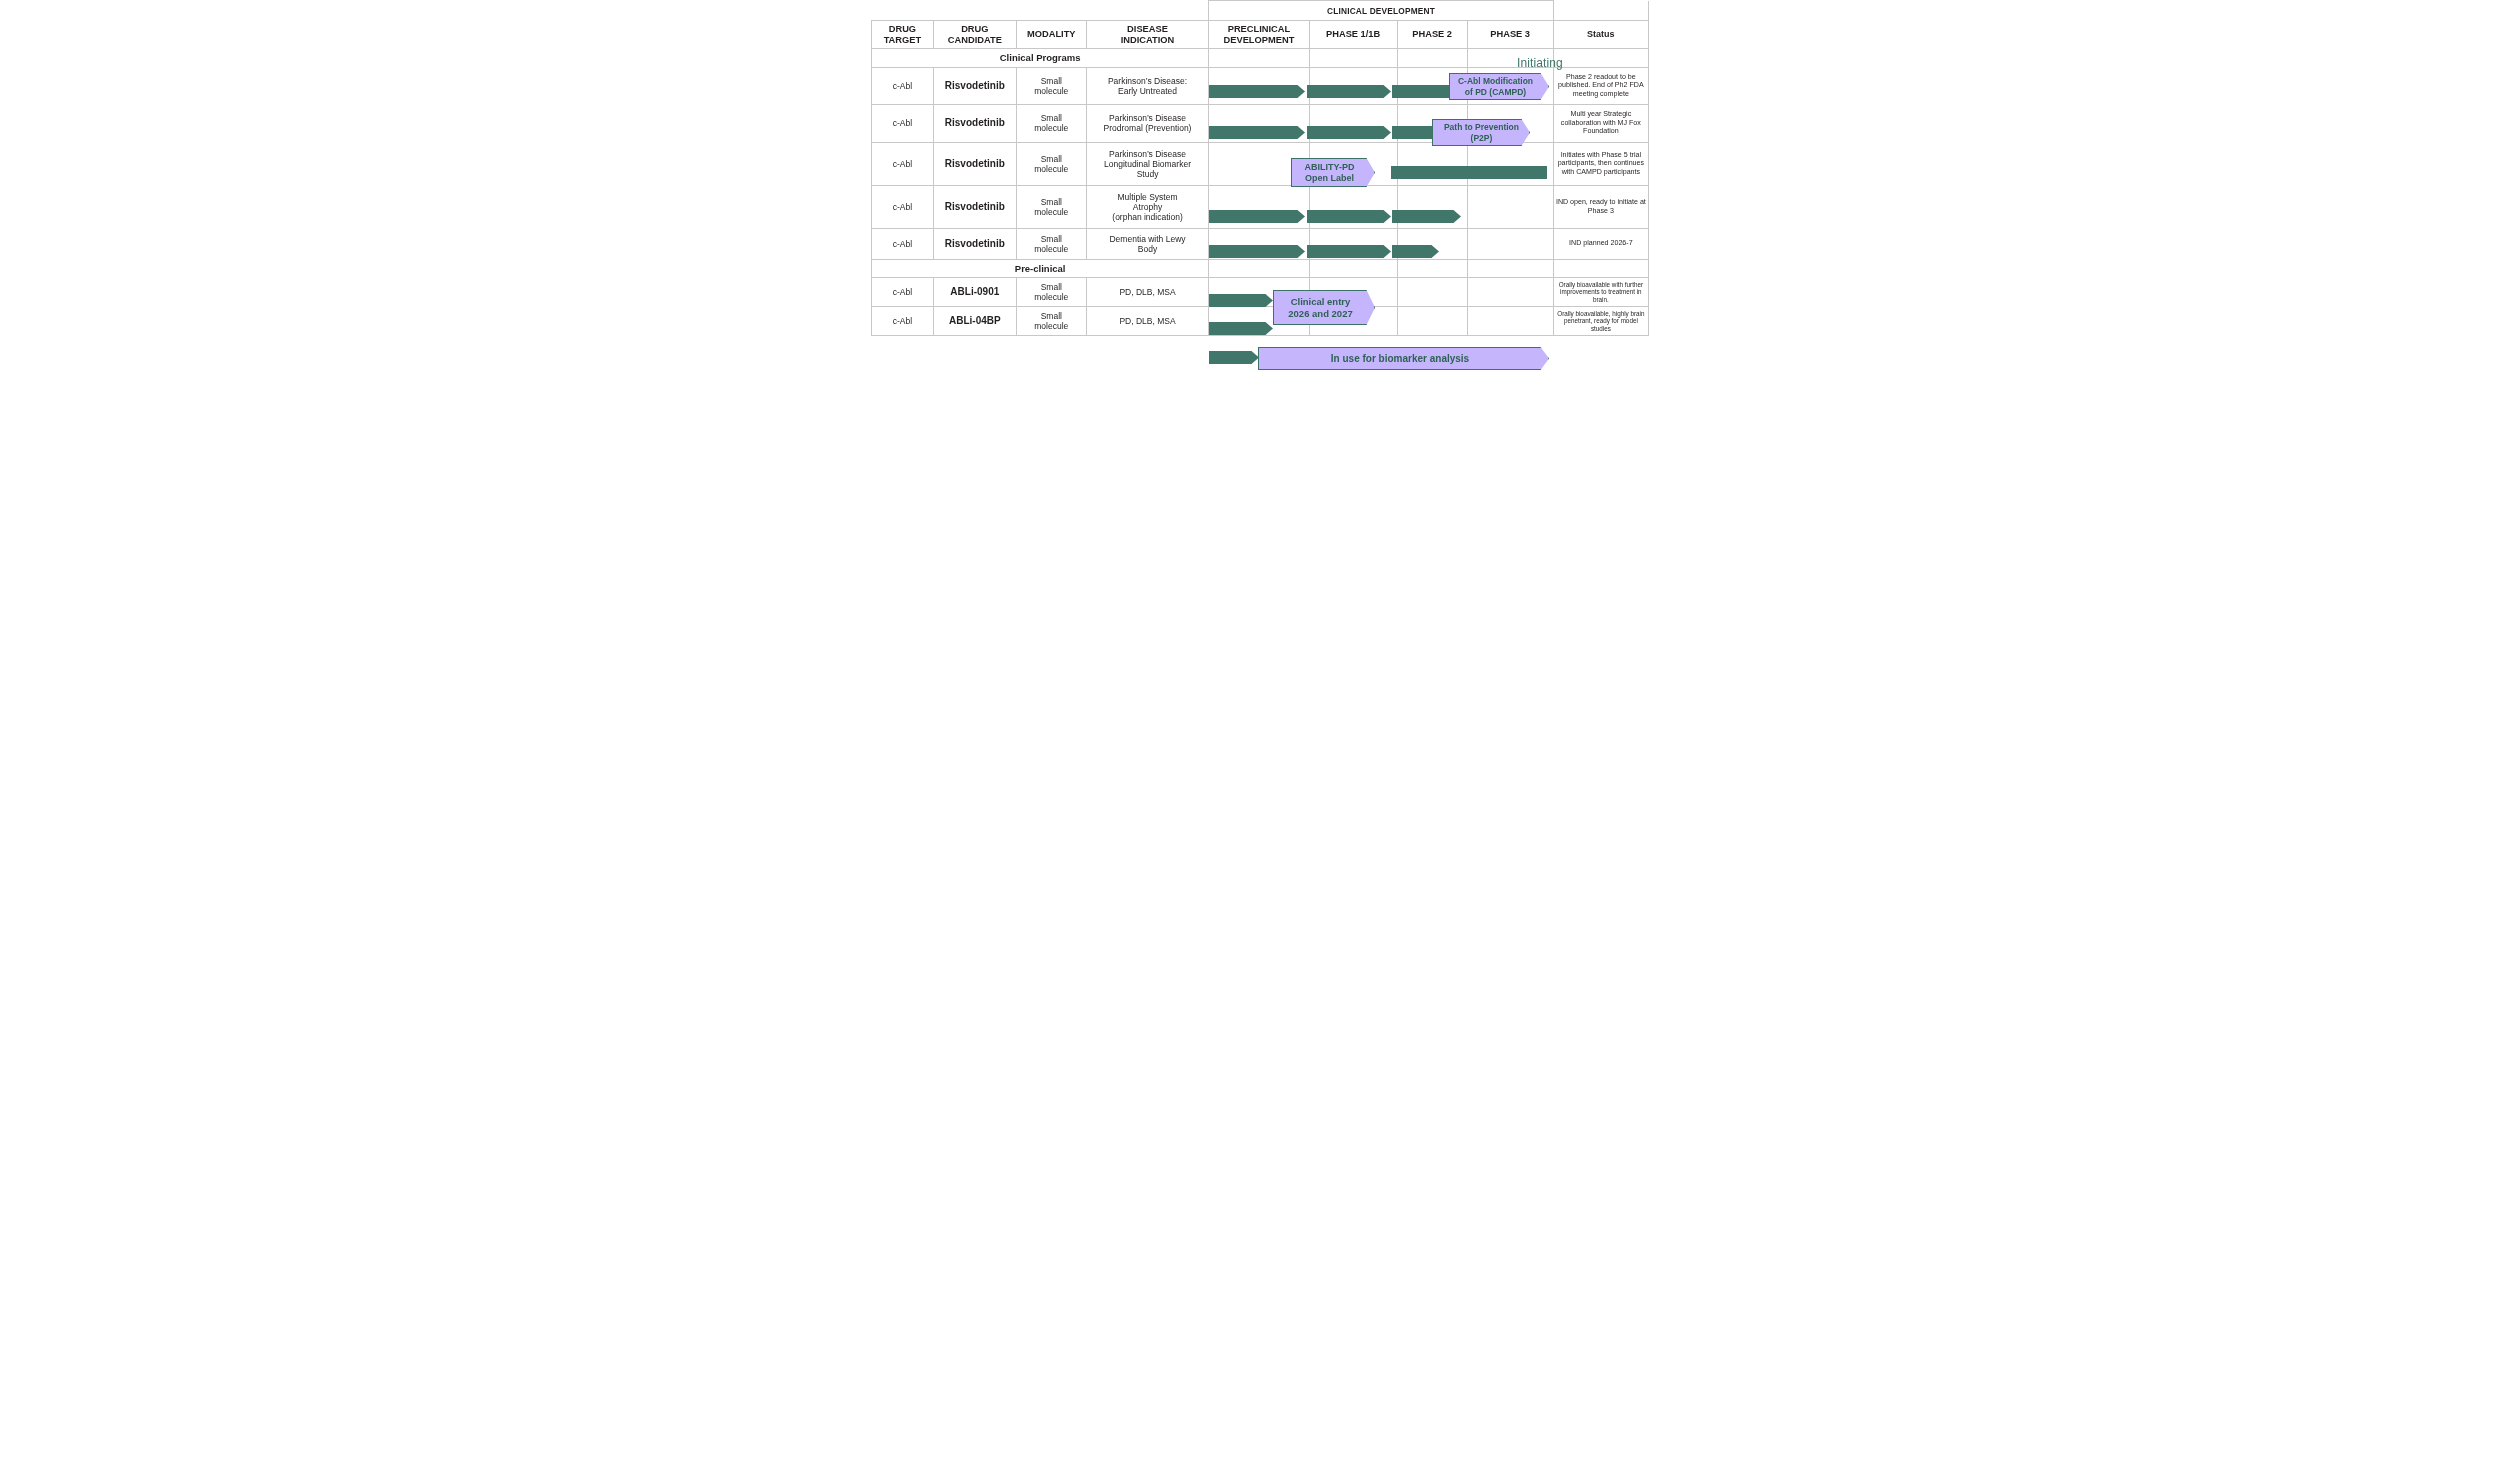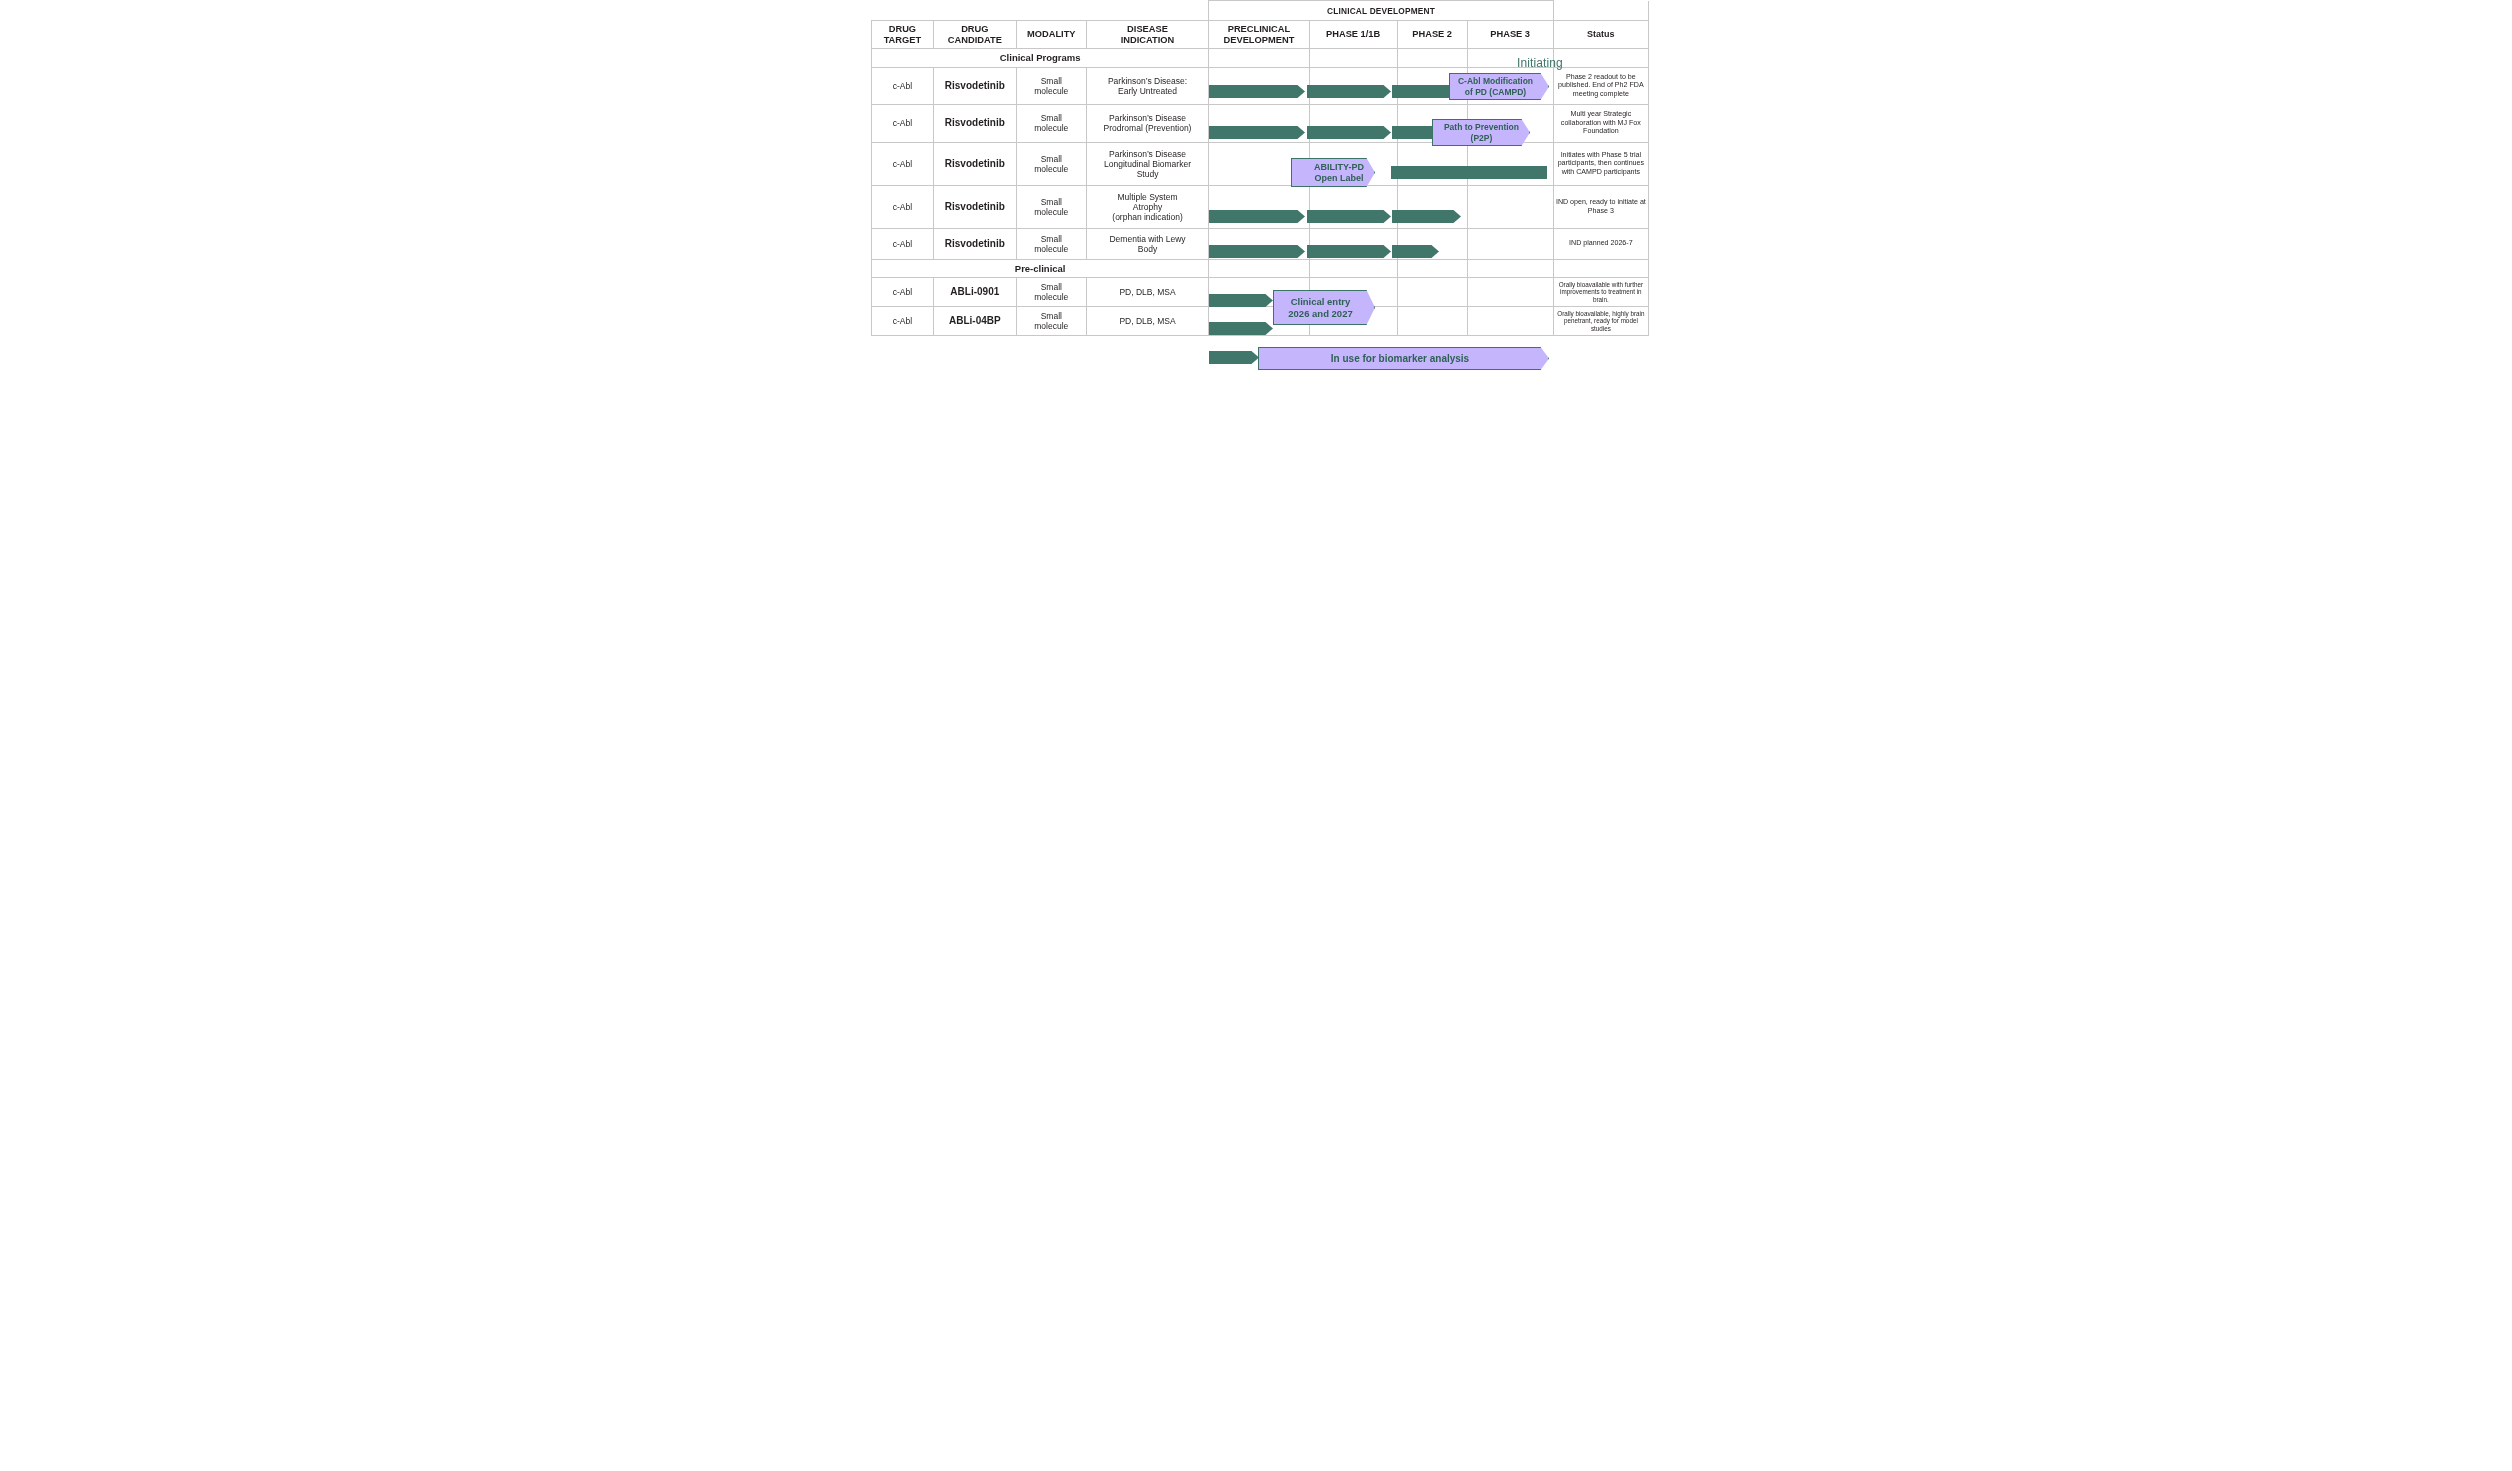--- a/index.html
+++ b/index.html
@@ -347,21 +347,21 @@
     <div class="bar arrow-end" style="left:445px; top:126px; width:84px;"></div>
     <div class="bar arrow-end" style="left:530px; top:126px; width:53px;"></div>
     <div class="callout" style="left:570px; top:119px; width:98px; height:27px; font-size:8.5px;justify-content:flex-end;">
       <div class="callout-inner">
         <div>Path to Prevention</div>
         <div>(P2P)</div>
       </div>
     </div>
 
     <div class="bar flat" style="left:529px; top:166px; width:156px;"></div>
-    <div class="callout" style="left:429px; top:158px; width:84px; height:29px; font-size:9px;justify-content:flex-end;">
+    <div class="callout" style="left:429px; top:158px; width:84px; height:29px; font-size:9px;">
       <div class="callout-inner">
         <div>ABILITY-PD</div>
         <div>Open Label</div>
       </div>
     </div>
 
     <div class="bar arrow-end" style="left:347px; top:210px; width:96px;"></div>
     <div class="bar arrow-end" style="left:445px; top:210px; width:84px;"></div>
     <div class="bar arrow-end" style="left:530px; top:210px; width:69px;"></div>
 

